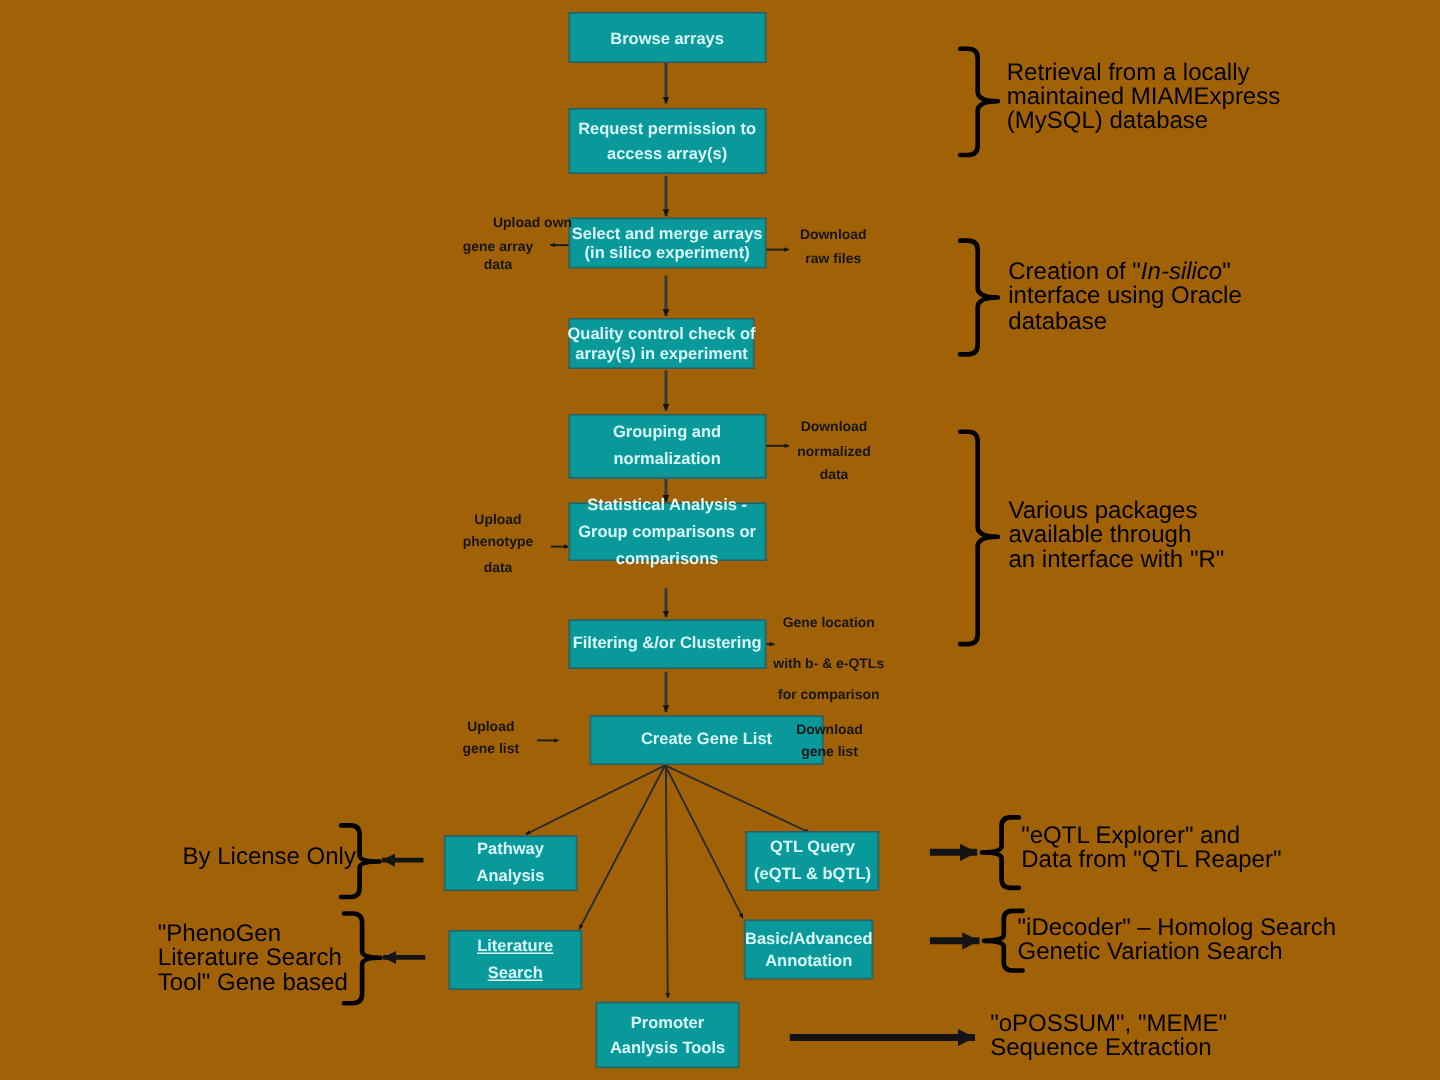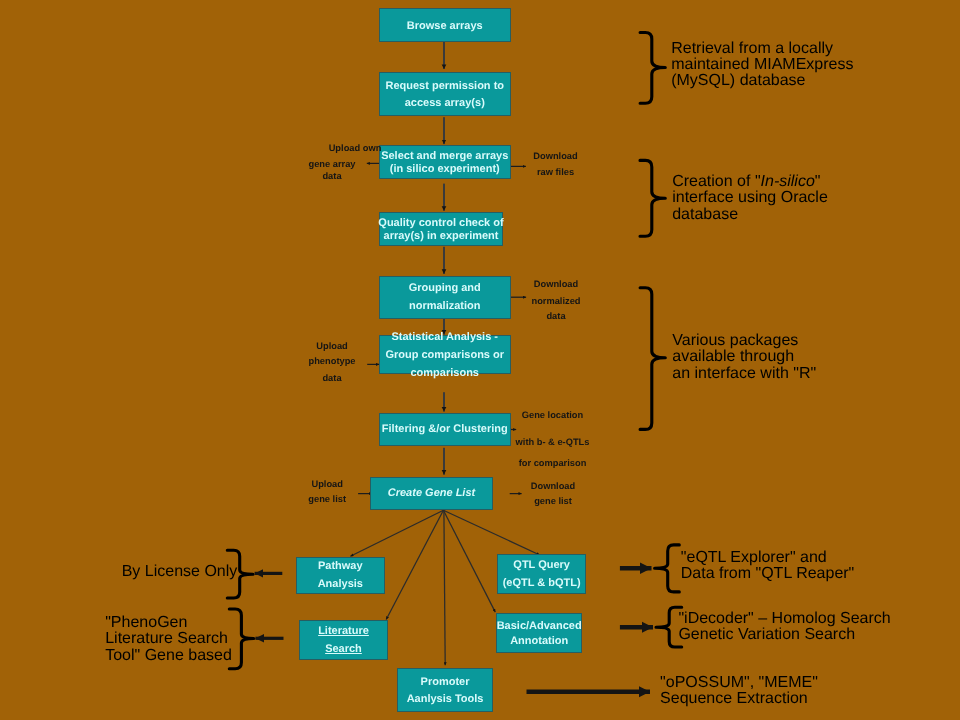--- a/index.html
+++ b/index.html
@@ -100,21 +100,21 @@
 </div>
 <div class="node" style="left:379px;top:276.4px;width:131.5px;height:42.6px;line-height:17.9px;">
   <span style="top:0.70px"><span>Grouping and</span><br><span>normalization</span></span>
 </div>
 <div class="node" style="left:379px;top:334.6px;width:131.5px;height:39px;line-height:18.3px;">
   <span style="top:0.85px"><span>Statistical Analysis -</span><br><span>Group comparisons or</span><br><span>comparisons</span></span>
 </div>
 <div class="node" style="left:379px;top:412.6px;width:131.5px;height:33.1px;">
   <span style="top:0.66px"><span>Filtering &amp;/or Clustering</span></span>
 </div>
-<div class="node" style="left:370px;top:476.5px;width:123px;height:33.2px;font-style:italic;">
+<div class="node" style="left:393px;top:476.5px;width:156px;height:33.2px;">
   <span style="top:0.81px"><span>Create Gene List</span></span>
 </div>
 <div class="node" style="left:295.8px;top:556.5px;width:89px;height:37.3px;line-height:17.8px;">
   <span style="top:1.14px"><span>Pathway</span><br><span>Analysis</span></span>
 </div>
 <div class="node" style="left:299px;top:620px;width:89px;height:39.5px;line-height:17.8px;text-decoration:underline;">
   <span style="top:0.84px"><span>Literature</span><br><span>Search</span></span>
 </div>
 <div class="node" style="left:397.3px;top:667.8px;width:95.5px;height:43.9px;line-height:17.3px;">
   <span style="top:1.31px"><span>Promoter</span><br><span>Aanlysis Tools</span></span>

